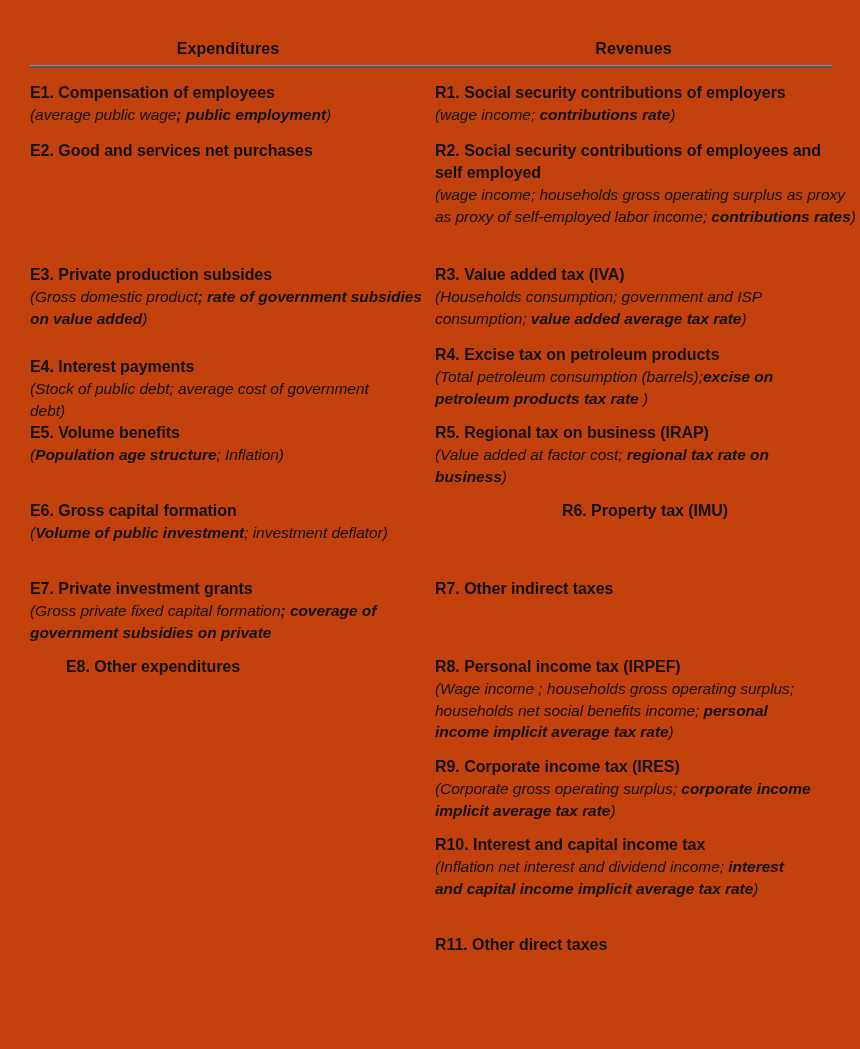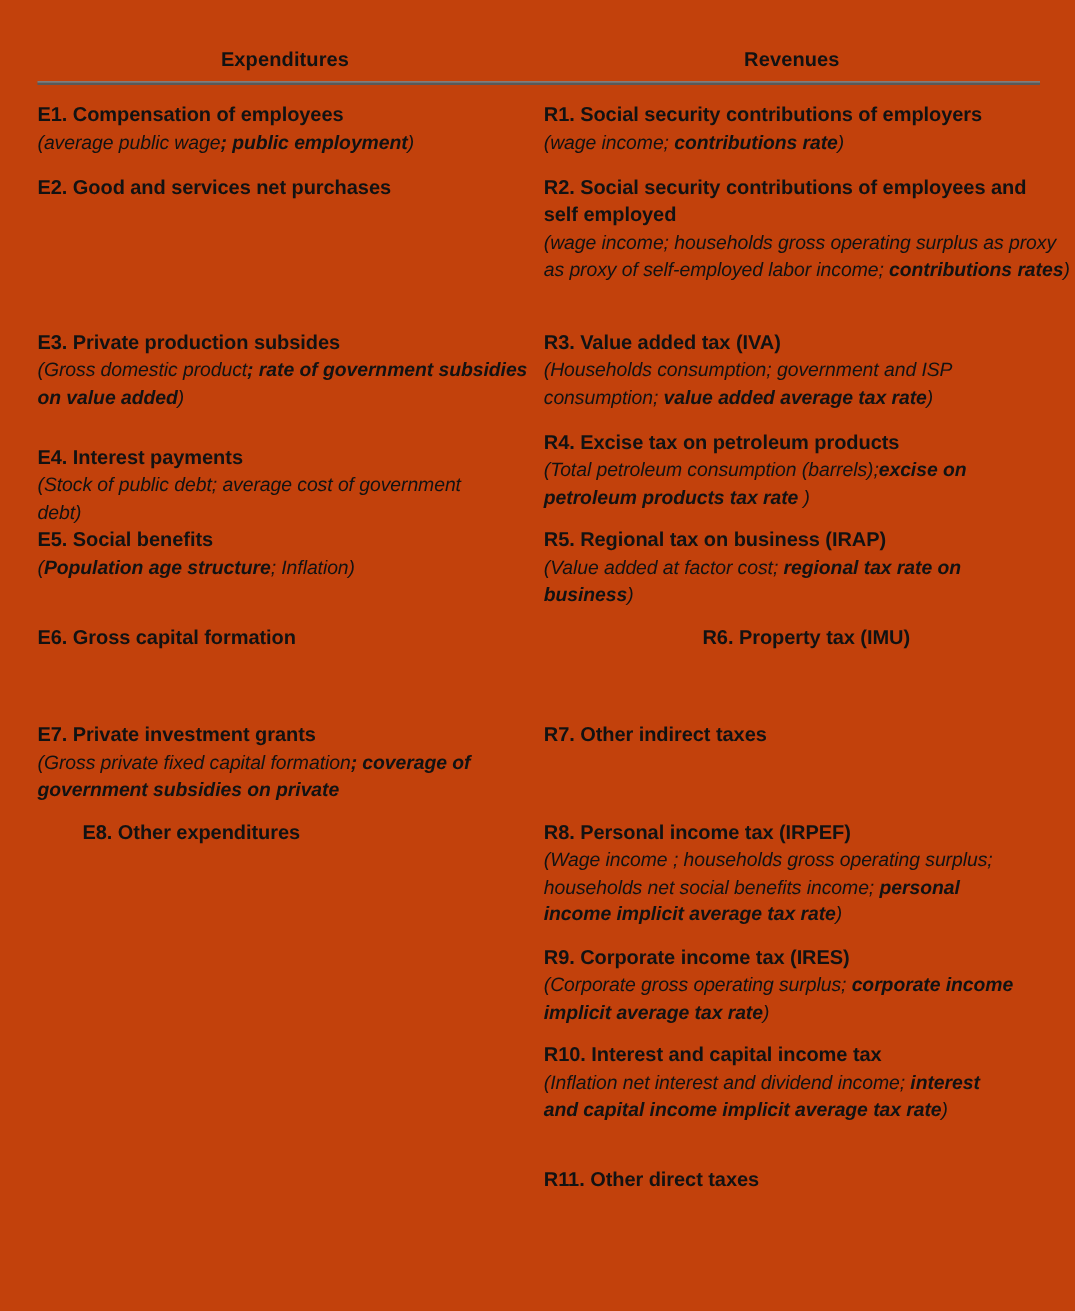--- a/index.html
+++ b/index.html
@@ -111,26 +111,27 @@
         <div class="entry-title">E3. Private production subsides</div>
         <div class="entry-detail"><span>(Gross domestic product</span><b>; rate of government subsidies on value added</b><span>)</span></div>
       </div>
 
       <div class="entry" style="position:absolute;top:266px;left:0;width:340px;margin-top:12px;">
         <div class="entry-title">E4. Interest payments</div>
         <div class="entry-detail"><span>(Stock of public debt; average cost of government debt)</span></div>
       </div>
 
       <div class="entry" style="position:absolute;top:344px;left:0;width:400px;">
-        <div class="entry-title">E5. Social benefits</div>
+        <div class="entry-title">E5. Volume benefits</div>
         <div class="entry-detail"><span>(</span><b>Population age structure</b><span>; Inflation)</span></div>
       </div>
 
       <div class="entry" style="position:absolute;top:422px;left:0;width:375px;">
         <div class="entry-title">E6. Gross capital formation</div>
+        <div class="entry-detail"><span>(</span><b>Volume of public investment</b><span>; investment deflator)</span></div>
       </div>
 
       <div class="entry" style="position:absolute;top:500px;left:0;width:408px;">
         <div class="entry-title">E7. Private investment grants</div>
         <div class="entry-detail"><span>(Gross private fixed capital formation</span><b>; coverage of government subsidies on private</b></div>
       </div>
 
       <div class="entry" style="position:absolute;top:578px;left:0;width:400px;margin-left:36px;">
         <div class="entry-title">E8. Other expenditures</div>
       </div>

